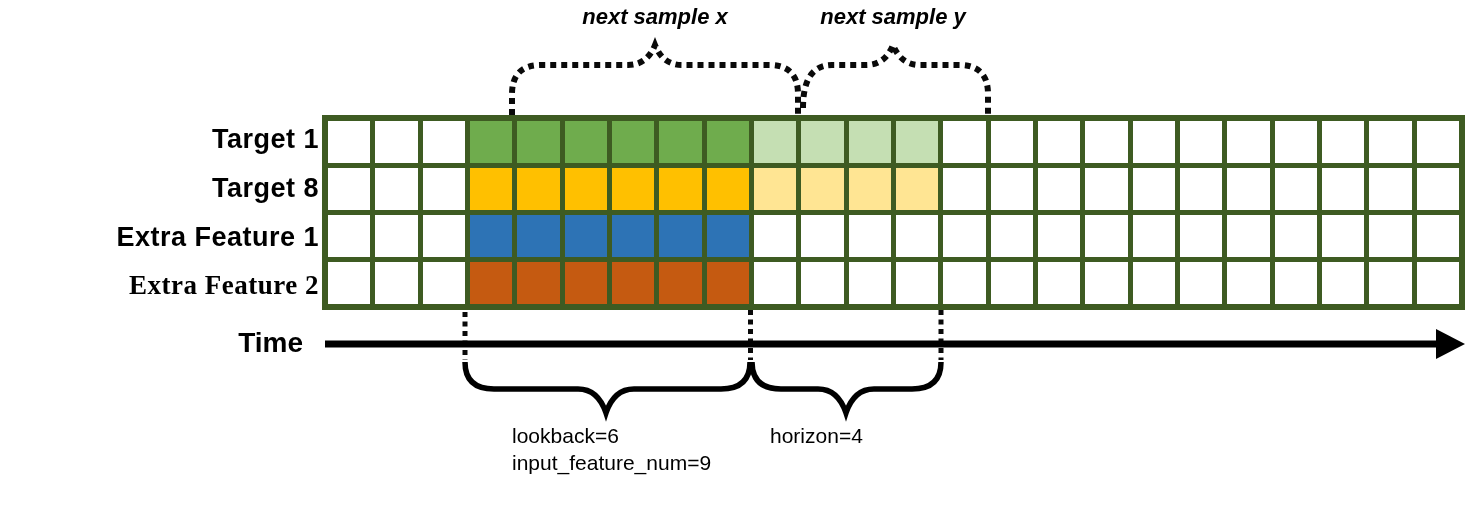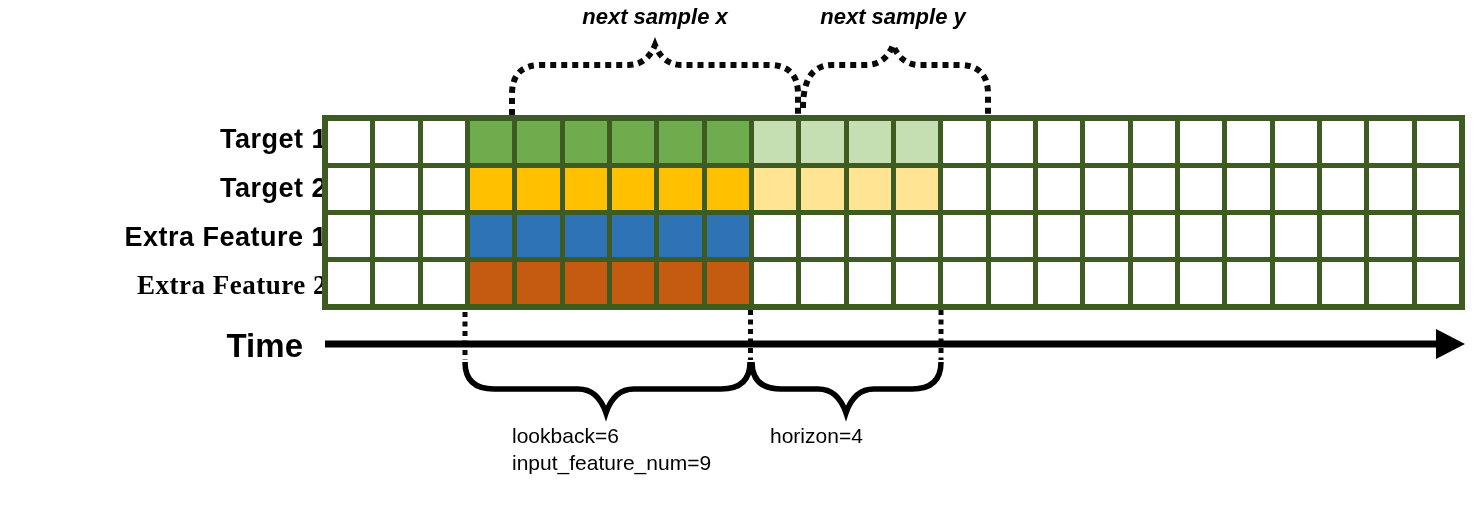--- a/index.html
+++ b/index.html
@@ -12,34 +12,34 @@
     letter-spacing:0.2px;white-space:nowrap;
   }
   .top-label{
     position:absolute;top:4px;width:250px;text-align:center;
     font-size:22px;font-style:italic;font-weight:600;white-space:nowrap;
   }
   .top-label.x{left:530px;}
   .top-label.y{left:768px;}
   .deco{position:absolute;left:0;top:0;pointer-events:none;}
   .row-label{
-    position:absolute;left:12px;width:315px;height:49px;
+    position:absolute;left:4px;width:315px;height:49px;
     display:flex;align-items:center;justify-content:flex-end;
     font-size:27px;font-weight:bold;letter-spacing:0.5px;white-space:nowrap;
   }
   .grid{
     position:absolute;left:322px;top:115px;width:1143px;height:195px;
     box-sizing:border-box;display:grid;
     grid-template-columns:repeat(24,1fr);grid-template-rows:repeat(4,1fr);
     gap:5px;padding:6px;
   }
   .cell{width:100%;height:100%;}
   .time-label{
     position:absolute;left:200px;top:327px;width:103px;text-align:right;
-    font-size:33px;font-weight:bold;white-space:nowrap;
+    font-size:28px;font-weight:bold;white-space:nowrap;
   }
   .note{
     position:absolute;top:422px;font-size:21px;line-height:27px;white-space:nowrap;
   }
   .note.left{left:512px;}
   .note.right{left:770px;}
 </style>
 </head>
 <body>
 
@@ -61,21 +61,21 @@
 
     <line x1="325" y1="344" x2="1438" y2="344" stroke="#000" stroke-width="7"></line>
     <polygon points="1436,329 1436,359 1465,344" fill="#000"></polygon>
 
     <path d="M 465 362 Q 465 389 494 389 L 578 389 Q 598 389 606 413 Q 614 389 634 389 L 721 389 Q 750 389 750 362" fill="none" stroke="#000" stroke-width="5.5"></path>
     <path d="M 752 362 Q 752 389 781 389 L 818 389 Q 838 389 846 413 Q 854 389 874 389 L 912 389 Q 941 389 941 362" fill="none" stroke="#000" stroke-width="5.5"></path>
   </svg>
 
   <div id="row-labels">
       <div class="row-label" style="top: 115px;">Target 1</div>
-      <div class="row-label" style="top: 163.75px;">Target 2</div>
+      <div class="row-label" style="top: 163.75px;">Target 8</div>
       <div class="row-label" style="top: 212.5px;">Extra Feature 1</div>
       <div class="row-label" style="top: 261.25px; font-family: Liberation Serif, serif;">Extra Feature 2</div>
     </div>
 
   <div id="grid" class="grid" style="background: rgb(62, 91, 34);">
       <div class="cell" style="background: rgb(255, 255, 255);"></div>
       <div class="cell" style="background: rgb(255, 255, 255);"></div>
       <div class="cell" style="background: rgb(255, 255, 255);"></div>
       <div class="cell" style="background: rgb(111, 172, 77);"></div>
       <div class="cell" style="background: rgb(111, 172, 77);"></div>

